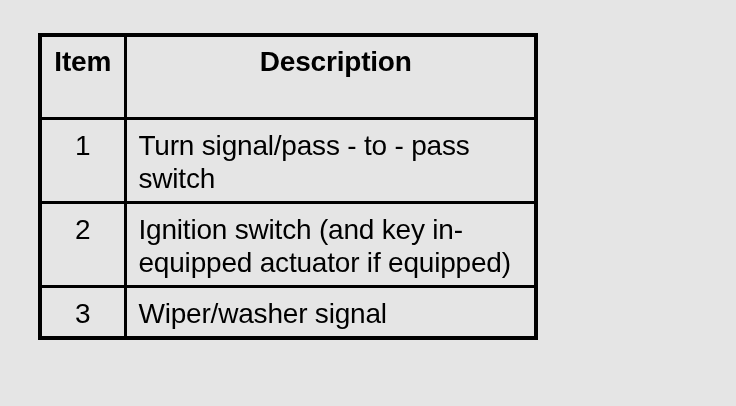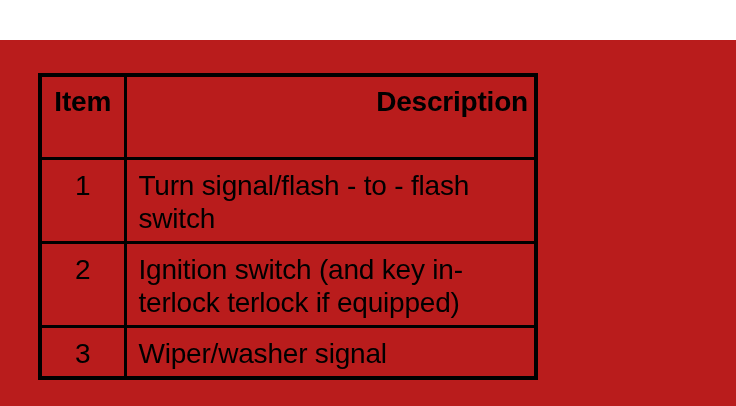--- a/index.html
+++ b/index.html
@@ -10,22 +10,21 @@
     width: 736px;
     height: 406px;
     background: #ffffff;
     overflow: hidden;
     position: relative;
     font-family: "Liberation Sans", sans-serif;
   }
   .scan-page {
     position: absolute;
     inset: 0;
-    background: #b91c1c;
-    margin-top: 40px;
+    background: #e5e5e5;
   }
   table.parts-table {
     position: absolute;
     left: 38px;
     top: 33px;
     width: 500px;
     border-collapse: collapse;
     table-layout: fixed;
     border: 4px solid #000000;
     color: #000000;
@@ -45,21 +44,21 @@
   .parts-table tr.r-2         { height: 83px; }
   .parts-table tr.r-3         { height: 49px; }
   .parts-table th {
     font-weight: bold;
     padding-top: 8px;
   }
   .parts-table th.item-head {
     text-align: center;
   }
   .parts-table th.desc-head {
-    text-align: right;
+    text-align: center;
     padding-left: 17px;
     padding-right: 6px;
   }
   .parts-table td.item-cell {
     text-align: center;
     padding-top: 9px;
   }
   .parts-table td.desc-cell {
     text-align: left;
     padding: 9px 6px 6px 12px;
@@ -77,27 +76,27 @@
     </colgroup>
     <thead>
       <tr class="r-header">
         <th class="item-head">Item</th>
         <th class="desc-head">Description</th>
       </tr>
     </thead>
     <tbody>
       <tr class="r-1">
         <td class="item-cell">1</td>
-        <td class="desc-cell">Turn signal/flash - to - flash
+        <td class="desc-cell">Turn signal/pass - to - pass
 switch</td>
       </tr>
       <tr class="r-2">
         <td class="item-cell">2</td>
         <td class="desc-cell">Ignition switch (and key in-
-terlock terlock if equipped)</td>
+equipped actuator if equipped)</td>
       </tr>
       <tr class="r-3">
         <td class="item-cell">3</td>
         <td class="desc-cell">Wiper/washer signal</td>
       </tr>
     </tbody>
   </table>
 </div>
 
 </body></html>

